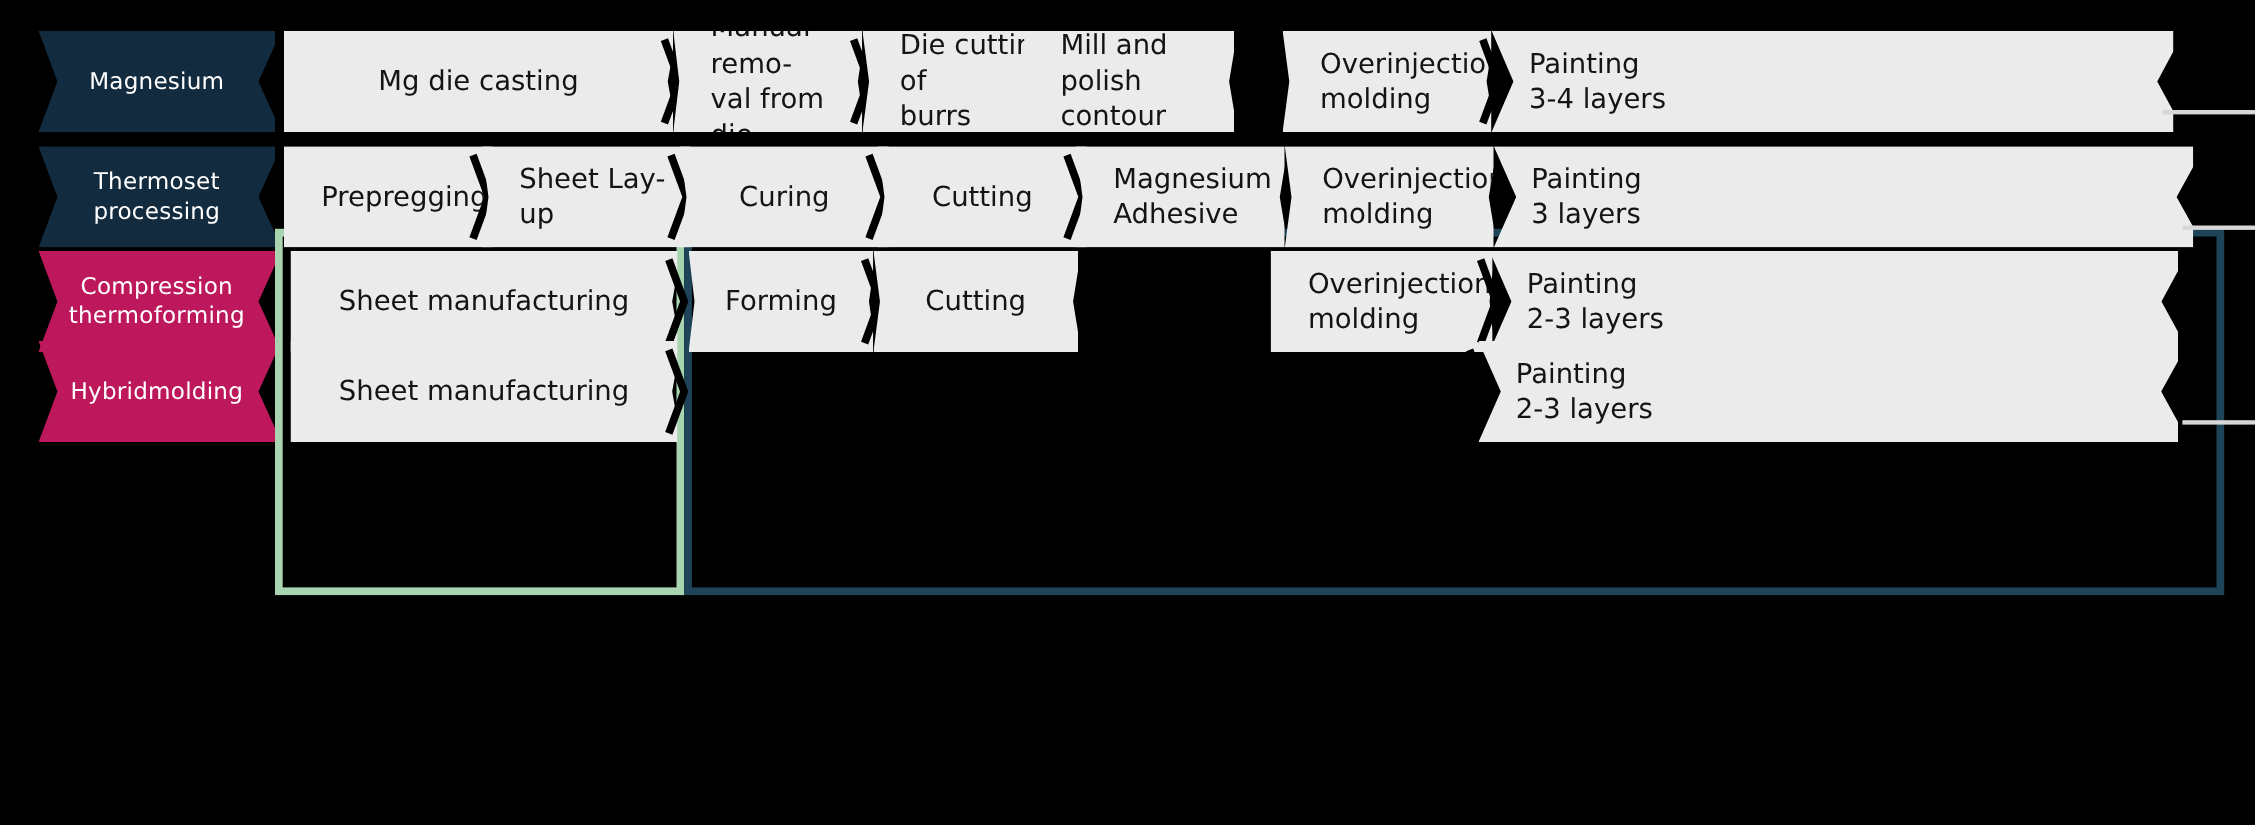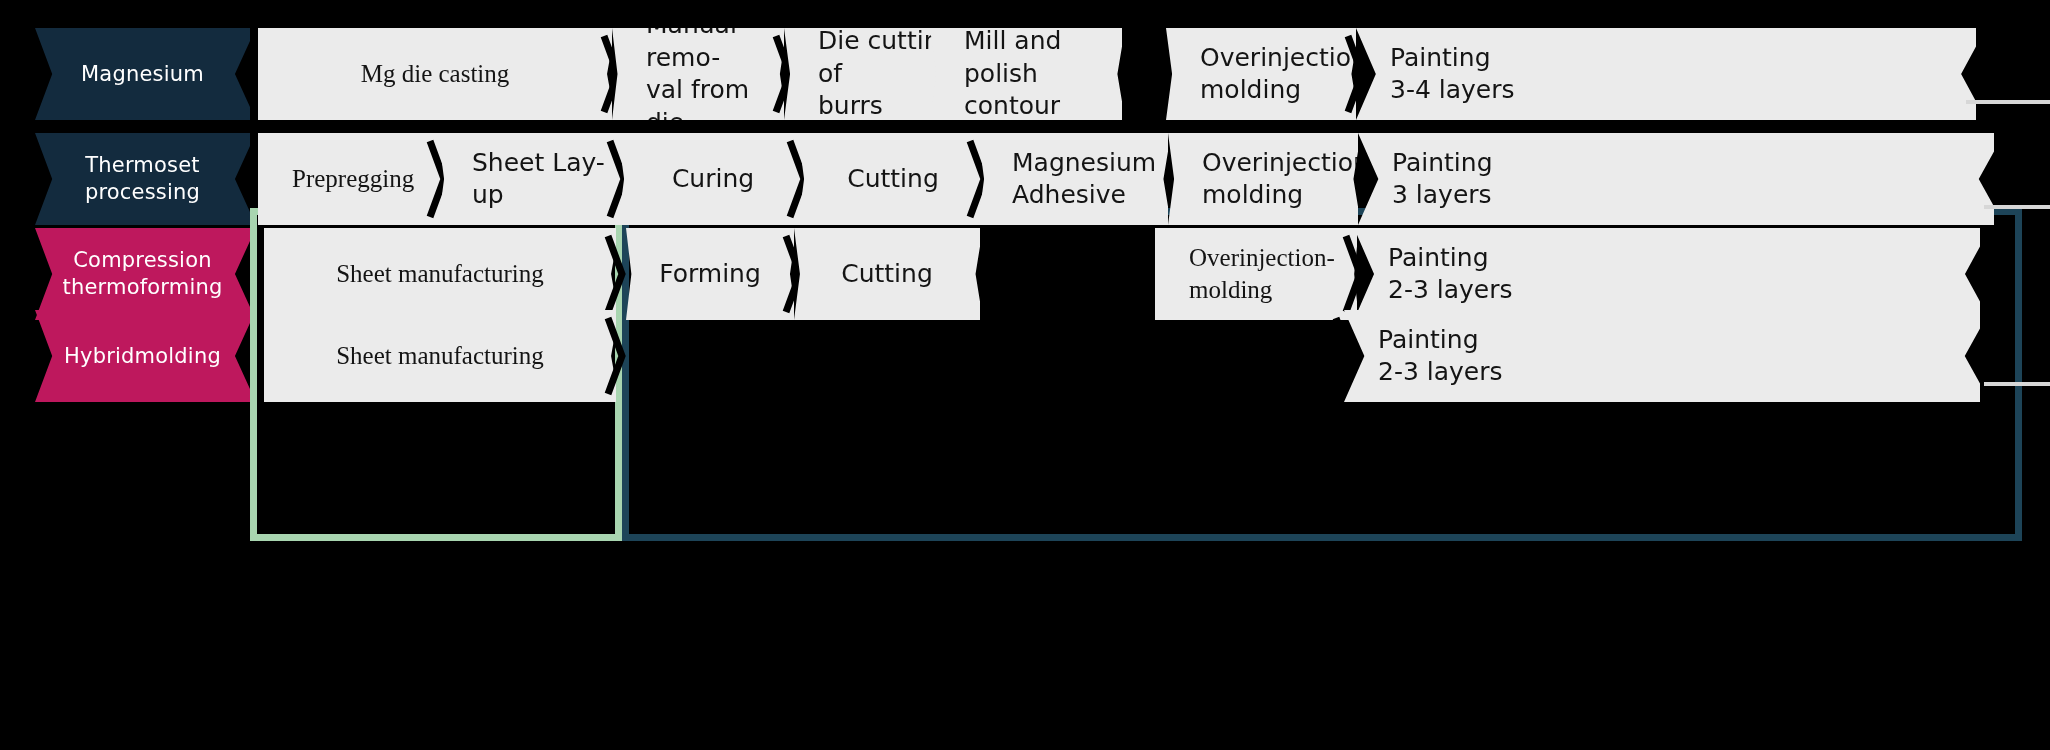--- a/index.html
+++ b/index.html
@@ -41,21 +41,20 @@
     box-sizing:border-box;
   }
   
   .pbox.mid{
     -webkit-clip-path:polygon(0 0, 100% 0, 100% 20%, 97.6% 50%, 100% 80%, 100% 100%, 0 100%, 3.2% 50%);
     clip-path:polygon(0 0, 100% 0, 100% 20%, 97.6% 50%, 100% 80%, 100% 100%, 0 100%, 3.2% 50%);
   }
   .pbox.first{
     -webkit-clip-path:polygon(0 0, 100% 0, 100% 20%, 98.6% 50%, 100% 80%, 100% 100%, 0 100%);
     clip-path:polygon(0 0, 100% 0, 100% 20%, 98.6% 50%, 100% 80%, 100% 100%, 0 100%);
-    font-family:Liberation Serif, serif;
   }
   .pbox .ptext{width:100%;padding:0 18px 0 34px;box-sizing:border-box;}
   .pbox.center .ptext{text-align:center;padding:0 20px;}
 
   
   .sep{position:absolute;top:0;height:92px;width:26px;pointer-events:none;}
   .sep svg{display:block;width:26px;height:92px;}
 
   
   .tail{position:absolute;height:4px;background:#d7d7d7;}

